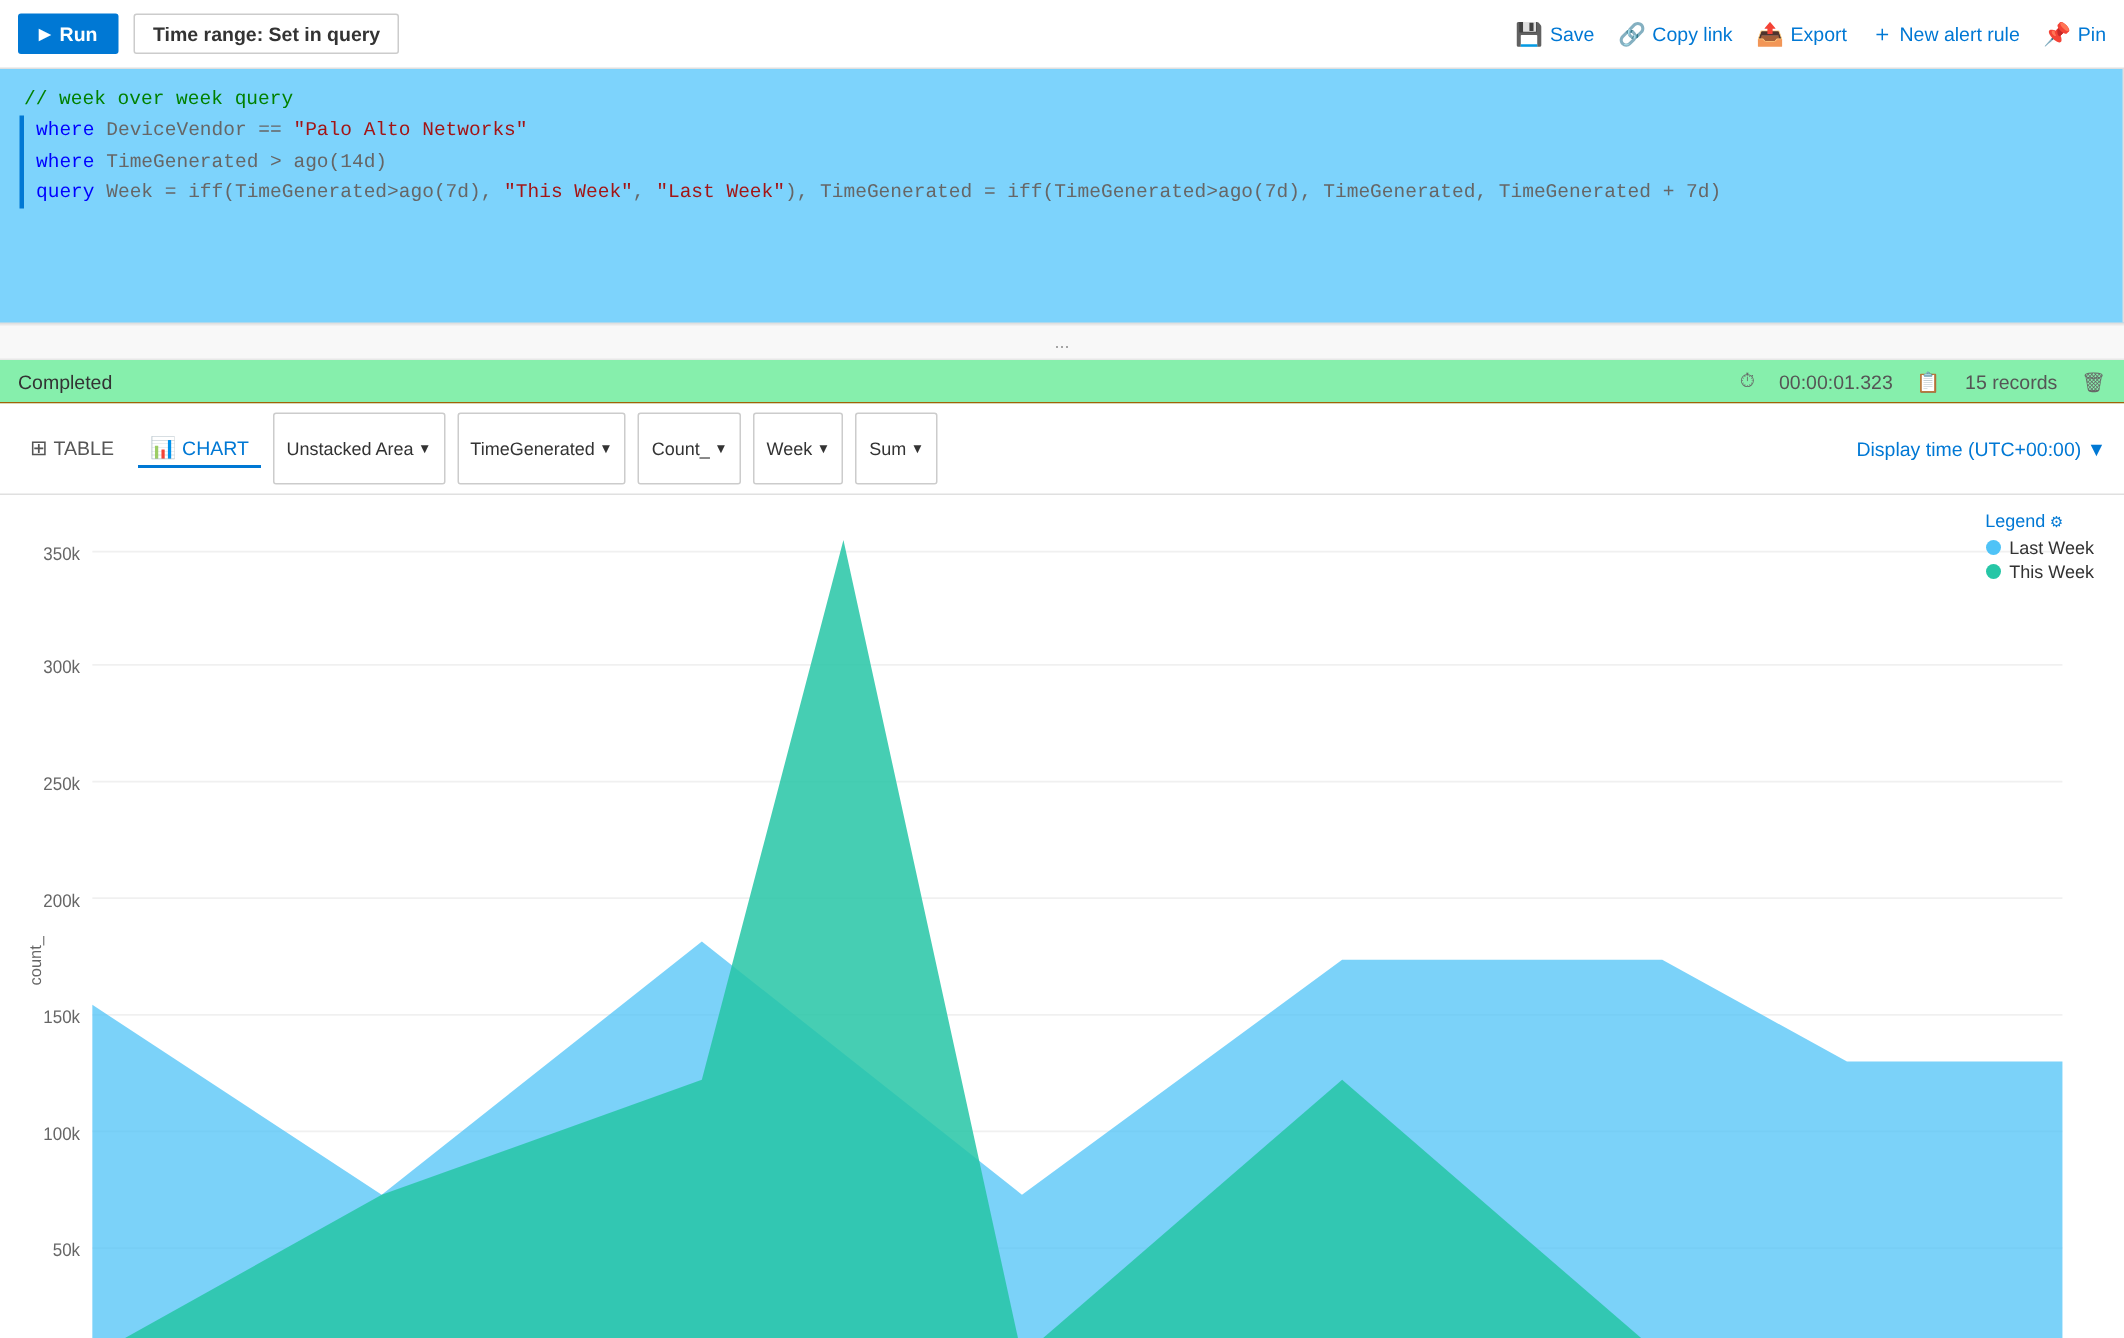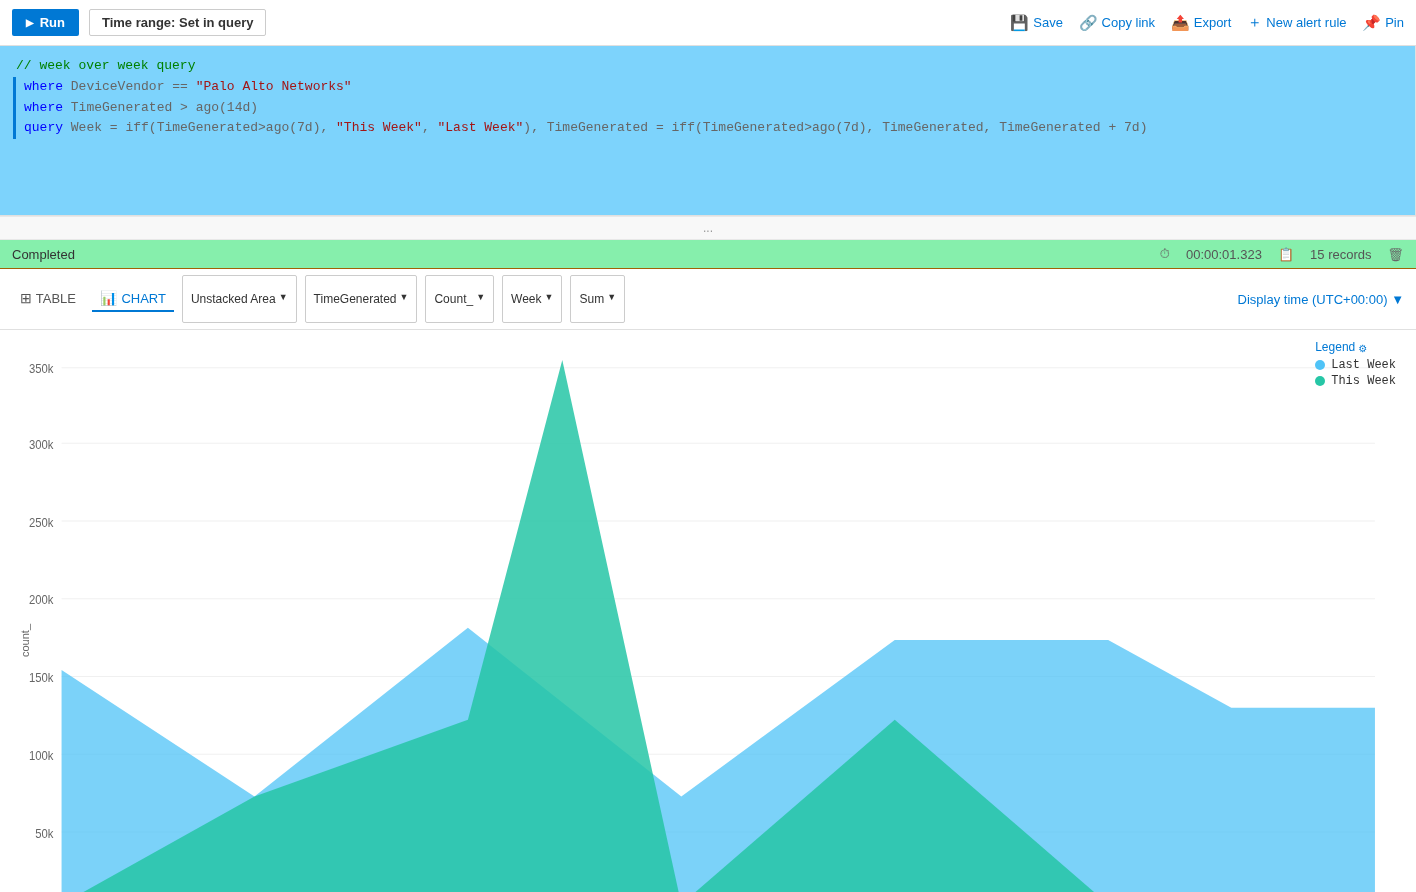--- a/index.html
+++ b/index.html
@@ -90,21 +90,21 @@
 
     .view-tab {
       display: flex; align-items: center; gap: 4px;
       padding: 4px 8px; cursor: pointer; color: #555; font-size: 13px;
       border-bottom: 2px solid transparent;
     }
     .view-tab.active { color: #0078d4; border-bottom: 2px solid #0078d4; }
     .view-tab .tab-icon { font-size: 14px; }
 
     .dropdown-btn {
-      display: flex; gap: 3px;
+      display: flex; align-items: center; gap: 3px;
       padding: 16px 8px; border: 1px solid #ccc; border-radius: 2px;
       background: #fff; font-size: 12px; cursor: pointer; color: #333;
     }
     .dropdown-btn .chevron { font-size: 9px; }
 
     
     .chart-container {
       position: relative;
       padding: 10px 0;
       background: #fff;
@@ -130,21 +130,21 @@
 
     
     .legend {
       position: absolute;
       top: 10px;
       right: 20px;
       font-size: 12px;
       color: #333;
     }
     .legend-title { color: #0078d4; margin-bottom: 4px; display: flex; align-items: flex-end; gap: 3px; }
-    .legend-item { display: flex; align-items: center; gap: 6px; margin-bottom: 2px; font-family: Liberation Mono, monospace; }
+    .legend-item { display: flex; align-items: center; gap: 6px; margin-bottom: 2px; }
     .legend-dot { width: 10px; height: 10px; border-radius: 50%; }
     .legend-dot-blue { background: #4fc3f7; }
     .legend-dot-green { background: #26c6a6; }
 
     .divider-line {
       position: absolute; right: 0; top: 0; bottom: 0;
       width: 1px; background: #e0e0e0;
     }
   </style>
 </head>

